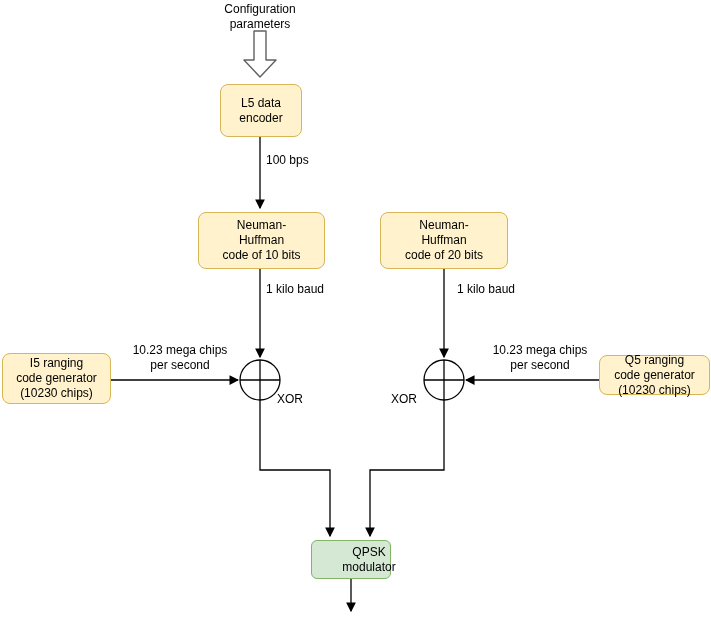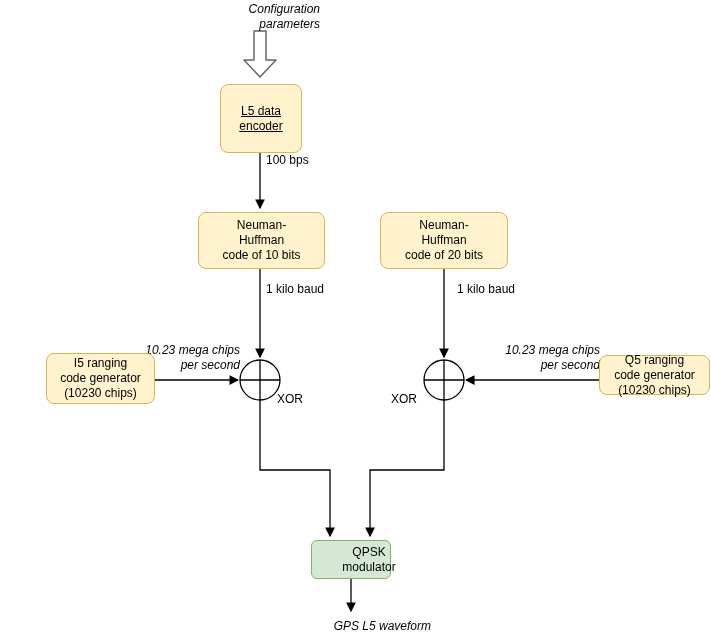--- a/index.html
+++ b/index.html
@@ -33,21 +33,21 @@
     border-radius: 6px;
     padding-left: 36px;
   }
   .lbl {
     position: absolute;
     font-size: 12px;
     line-height: 15px;
     color: var(--text);
     white-space: pre-line;
   }
-  .lbl.center { text-align: right; font-style: italic; }
+  .lbl.center { text-align: center; }
   svg .flow { stroke: var(--line); stroke-width: 1.3; fill: none; }
   svg .xor-circle { stroke: var(--line); stroke-width: 1.3; fill: #ffffff; }
   svg .hollow-arrow { stroke: #616161; stroke-width: 1.4; fill: #ffffff; stroke-linejoin: round; }
 </style>
 </head>
 <body>
 
 <div class="canvas">
 
   <svg class="layer" width="711" height="640" viewBox="0 0 711 640">
@@ -100,34 +100,33 @@
   <div class="lbl center" style="left:120px; top:343px; width:120px;">10.23 mega chips
 per second</div>
 
   <div class="lbl center" style="left:480px; top:343px; width:120px;">10.23 mega chips
 per second</div>
 
   <div class="lbl" style="left:277px; top:392px;">XOR</div>
 
   <div class="lbl" style="left:391px; top:392px;">XOR</div>
 
-  <div class="lbl center" style="left:291px; top:619px; width:140px;">GPS L5 waveform</div>
 
-  <div class="node" style="left:220px; top:84px; width:82px; height:69px;text-decoration:underline;">L5 data
+  <div class="node" style="left:220px; top:84px; width:82px; height:53px;">L5 data
 encoder</div>
 
   <div class="node" style="left:198px; top:212px; width:127px; height:57px;">Neuman-
 Huffman
 code of 10 bits</div>
 
   <div class="node" style="left:380px; top:212px; width:128px; height:57px;">Neuman-
 Huffman
 code of 20 bits</div>
 
-  <div class="node" style="left:2px; top:353px; width:109px; height:51px;margin-left:44px;">I5 ranging
+  <div class="node" style="left:2px; top:353px; width:109px; height:51px;">I5 ranging
 code generator
 (10230 chips)</div>
 
   <div class="node" style="left:599px; top:355px; width:111px; height:40px;">Q5 ranging
 code generator
 (10230 chips)</div>
 
   <div class="node green" style="left:311px; top:540px; width:80px; height:39px;">QPSK
 modulator</div>
 

